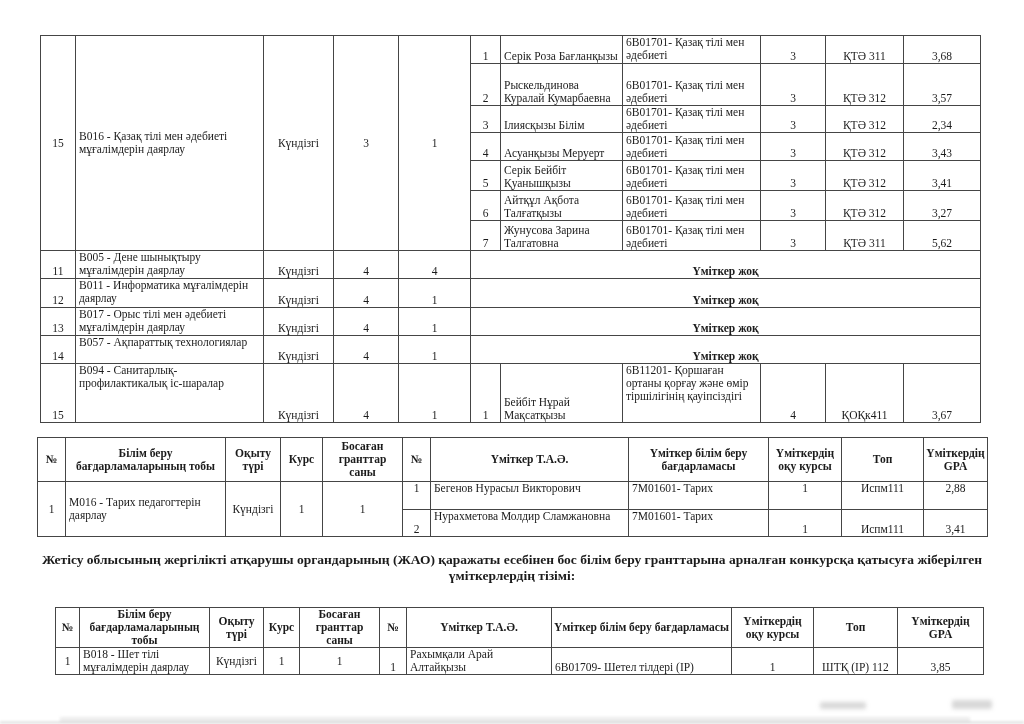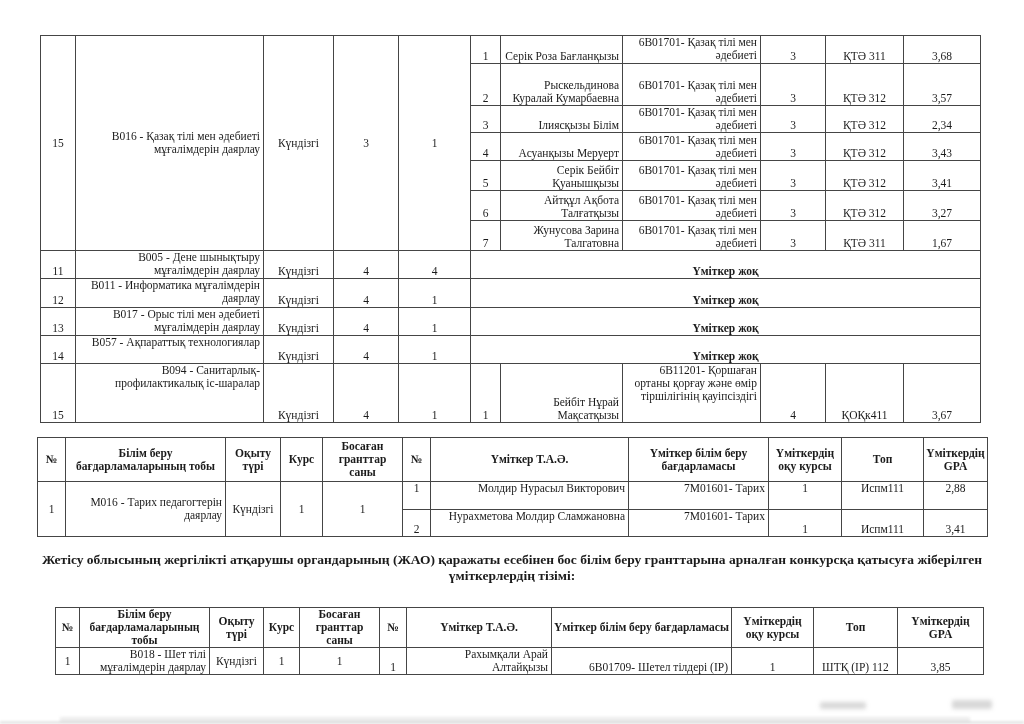--- a/index.html
+++ b/index.html
@@ -7,21 +7,21 @@
     width:1024px;height:724px;position:relative;background:#ffffff;
     font-family:"Liberation Serif","DejaVu Serif",serif;color:#1b1b1b;
     overflow:hidden;
   }
   table{
     position:absolute;border-collapse:collapse;table-layout:fixed;
     font-size:11.5px;line-height:13px;color:#1b1b1b;
   }
   td,th{border:1px solid #454545;padding:0 3px;overflow:hidden;}
   th{font-weight:bold;text-align:center;vertical-align:middle;line-height:13px;padding:0 2px;}
-  .L{text-align:right}.C{text-align:center}
+  .L{text-align:left}.C{text-align:center}
   .vt{vertical-align:top}.vm{vertical-align:middle}.vb{vertical-align:bottom}
   .b{font-weight:bold}
   #t1{left:40px;top:35px;width:940px;}
   #t2{left:37px;top:437px;width:950px;}
   #t3{left:55px;top:607px;width:928px;}
   #heading{
     position:absolute;top:552px;left:32px;width:960px;text-align:center;
     font-weight:bold;font-size:13.5px;line-height:16px;
   }
   .smudge{position:absolute;background:rgba(105,105,105,0.26);filter:blur(2px);border-radius:2px;}
@@ -101,21 +101,21 @@
     <td class="C vb">3</td>
     <td class="C vb">ҚТӘ 312</td>
     <td class="C vb">3,27</td>
   </tr>
   <tr style="height:30px">
     <td class="C vb">7</td>
     <td class="L vb">Жунусова Зарина Талгатовна</td>
     <td class="L vb">6В01701- Қазақ тілі мен әдебиеті</td>
     <td class="C vb">3</td>
     <td class="C vb">ҚТӘ 311</td>
-    <td class="C vb">1,67</td>
+    <td class="C vb">5,62</td>
   </tr>
 
   <tr style="height:28px">
     <td class="C vb">11</td>
     <td class="L vt">В005 - Дене шынықтыру мұғалімдерін даярлау</td>
     <td class="C vb">Күндізгі</td>
     <td class="C vb">4</td>
     <td class="C vb">4</td>
     <td colspan="6" class="C vb b">Үміткер жоқ</td>
   </tr>
@@ -188,21 +188,21 @@
     <th>Топ</th>
     <th>Үміткердің GPA</th>
   </tr>
   <tr style="height:28px">
     <td rowspan="2" class="C vm">1</td>
     <td rowspan="2" class="L vm">М016 - Тарих педагогтерін даярлау</td>
     <td rowspan="2" class="C vm">Күндізгі</td>
     <td rowspan="2" class="C vm">1</td>
     <td rowspan="2" class="C vm">1</td>
     <td class="C vt">1</td>
-    <td class="L vt">Молдир Нурасыл Викторович</td>
+    <td class="L vt">Бегенов Нурасыл Викторович</td>
     <td class="L vt">7М01601- Тарих</td>
     <td class="C vt">1</td>
     <td class="C vt">Испм111</td>
     <td class="C vt">2,88</td>
   </tr>
   <tr style="height:27px">
     <td class="C vb">2</td>
     <td class="L vt">Нурахметова Молдир Сламжановна</td>
     <td class="L vt">7М01601- Тарих</td>
     <td class="C vb">1</td>

